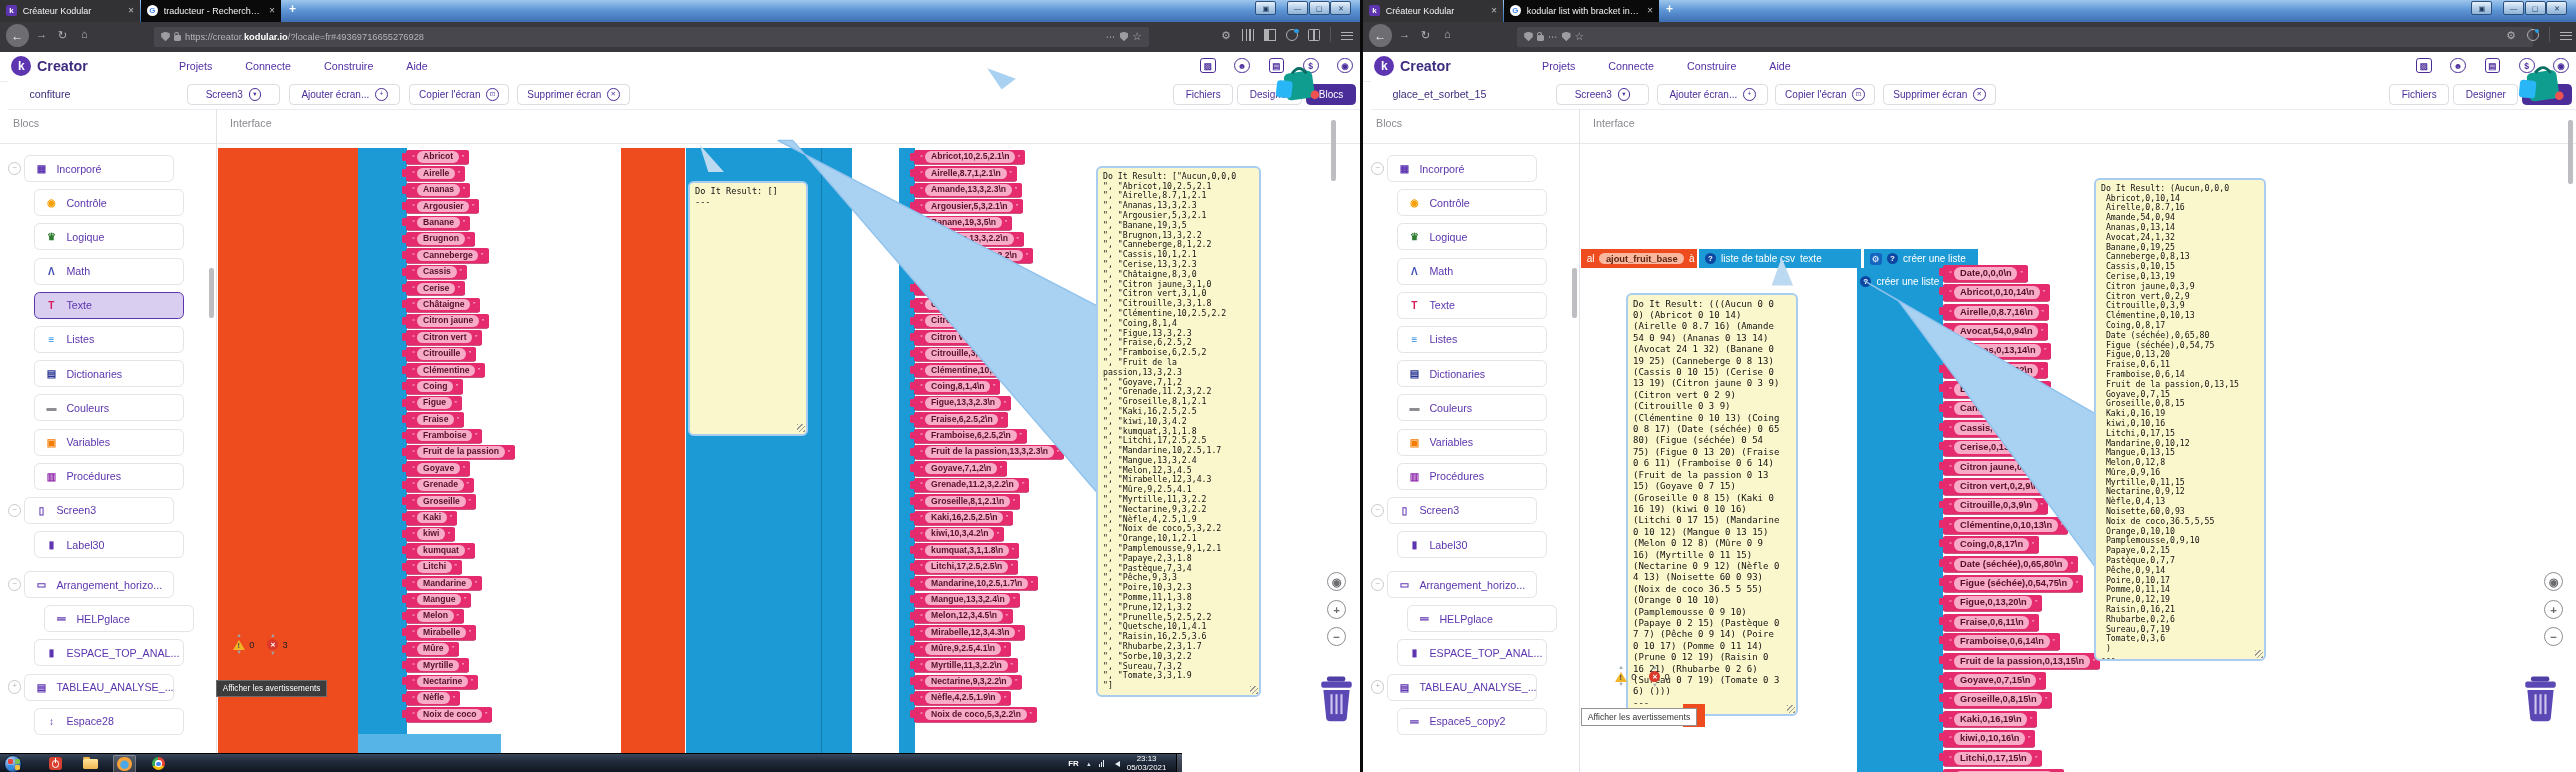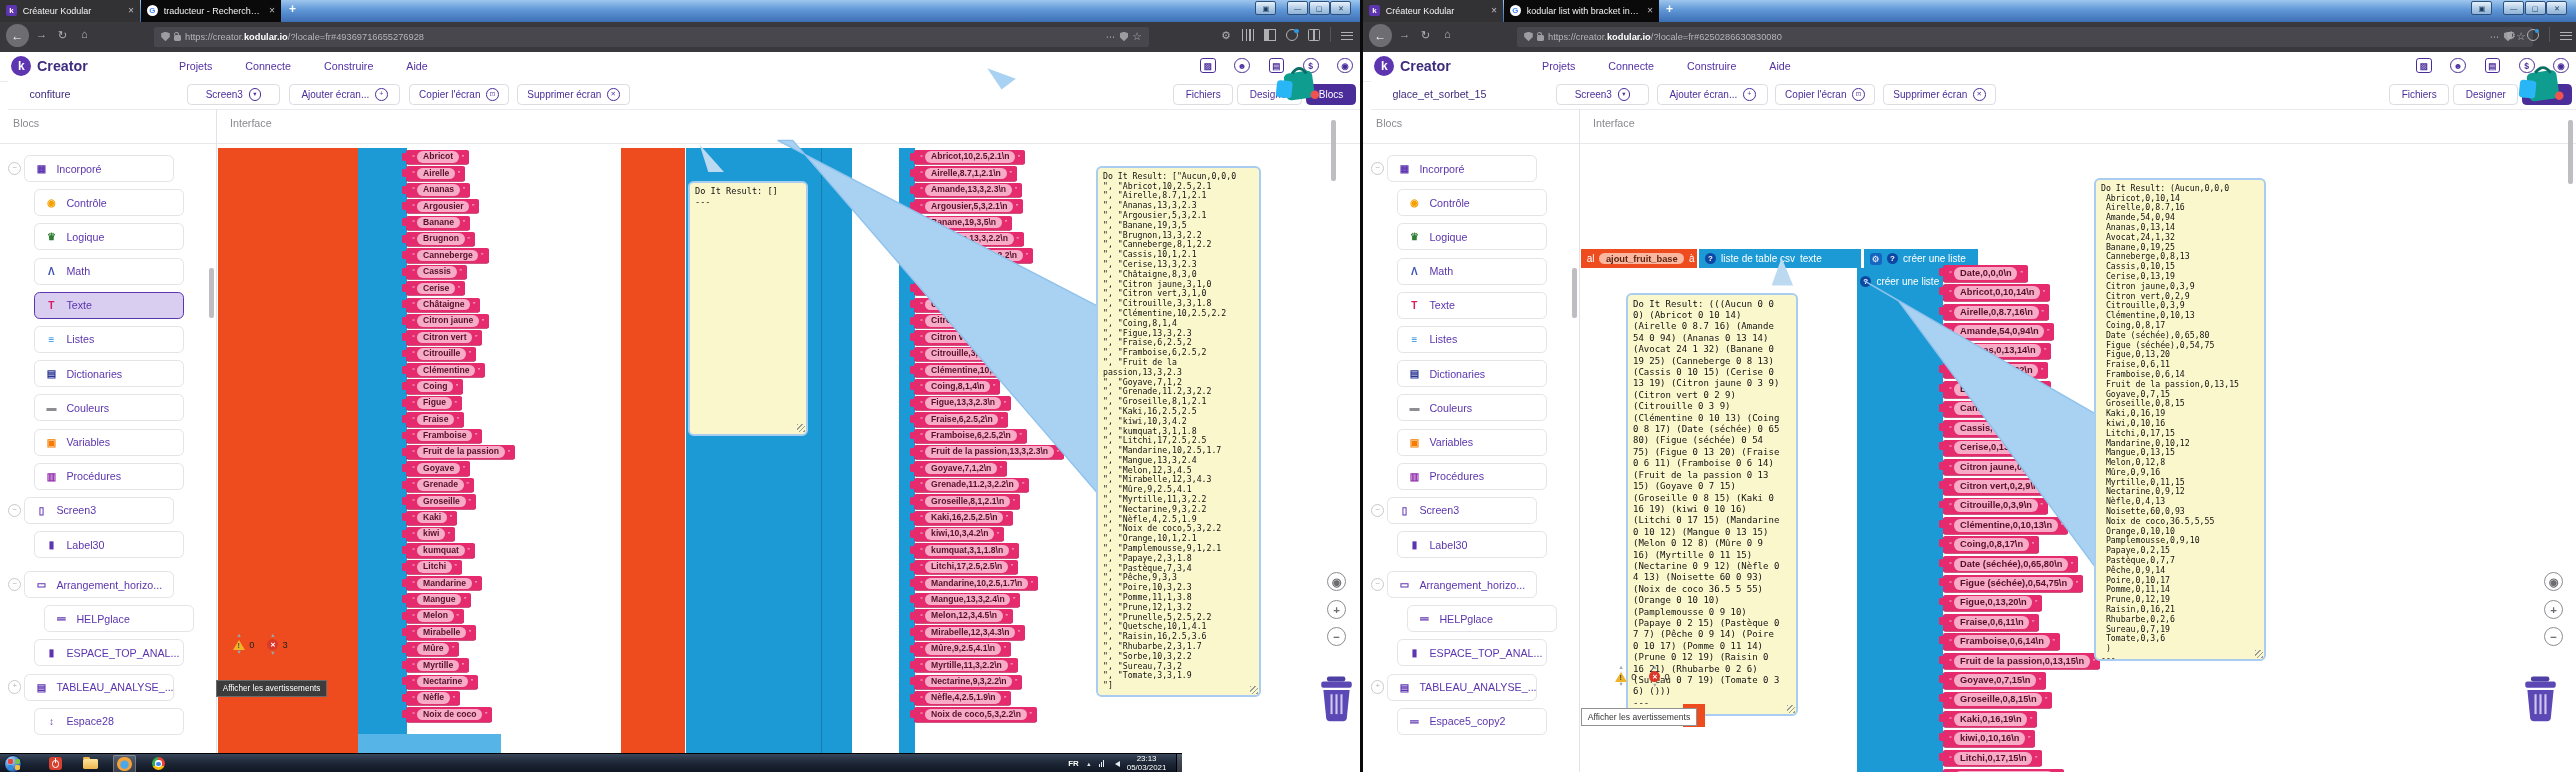--- a/index.html
+++ b/index.html
@@ -847,21 +847,20 @@
     </div>
   </div>
   <div class="nav">
     <span class="backc">←</span>
     <span class="navg" style="left:33px">→</span>
     <span class="navg" style="left:54px">↻</span>
     <span class="navg" style="left:76px">⌂</span>
     <div class="urlbar" style="left:154px;width:1016px">
       <span class="ushape"></span>
       <span class="ulock"></span>
-      <span class="urltxt"><span>https://creator.</span><b>kodular.io</b><span>/?locale=fr#6250286630830080</span></span>
       <span class="udots">⋯</span>
       <span class="ushape"></span>
       <span class="ustar">☆</span>
     </div>
     <div class="toolicons" style="right:4.3px">
       <span class="ti ti-gear">⚙</span>
       <span class="ti ti-acct"></span>
       <span class="tsep"></span>
       <span class="ti ti-menu"></span>
     </div>
@@ -1037,21 +1036,21 @@
           <span class="pill">Abricot,0,10,14\n</span>
           <i class="q">”</i>
         </div>
         <div class="tb">
           <i class="q">“</i>
           <span class="pill">Airelle,0,8.7,16\n</span>
           <i class="q">”</i>
         </div>
         <div class="tb">
           <i class="q">“</i>
-          <span class="pill">Amande,54,0,94\n</span>
+          <span class="pill">Avocat,54,0,94\n</span>
           <i class="q">”</i>
         </div>
         <div class="tb">
           <i class="q">“</i>
           <span class="pill">Ananas,0,13,14\n</span>
           <i class="q">”</i>
         </div>
         <div class="tb">
           <i class="q">“</i>
           <span class="pill">Avocat,24,1,32\n</span>

